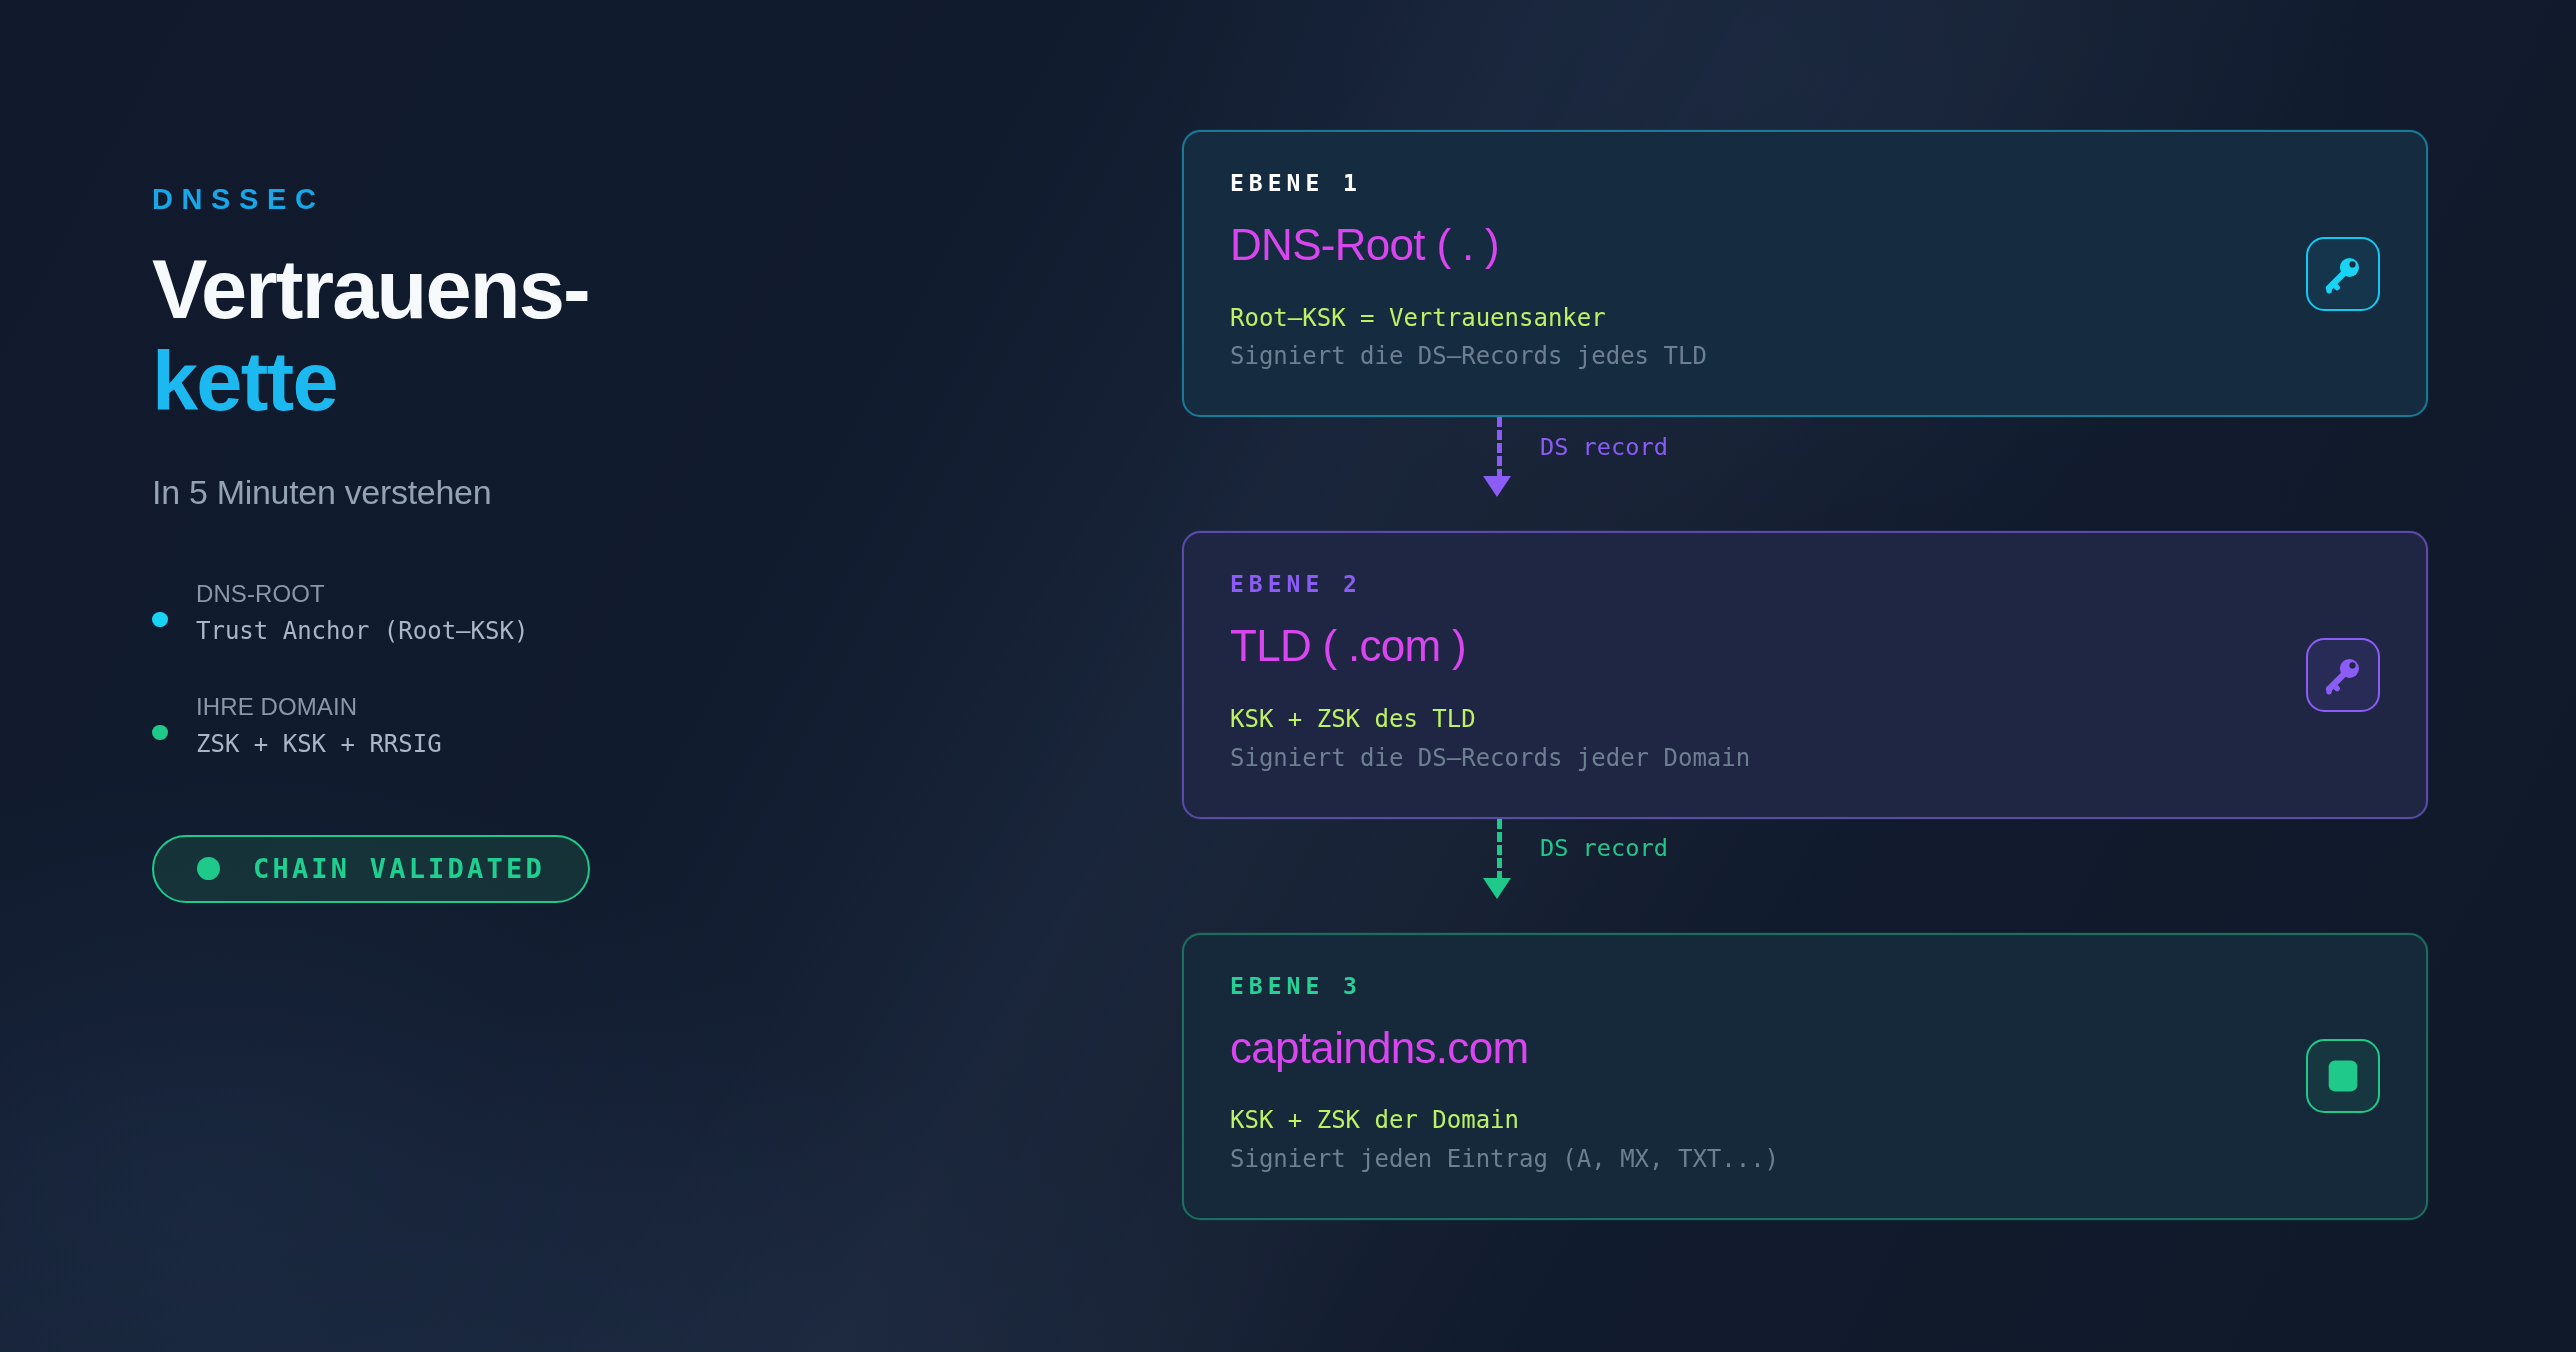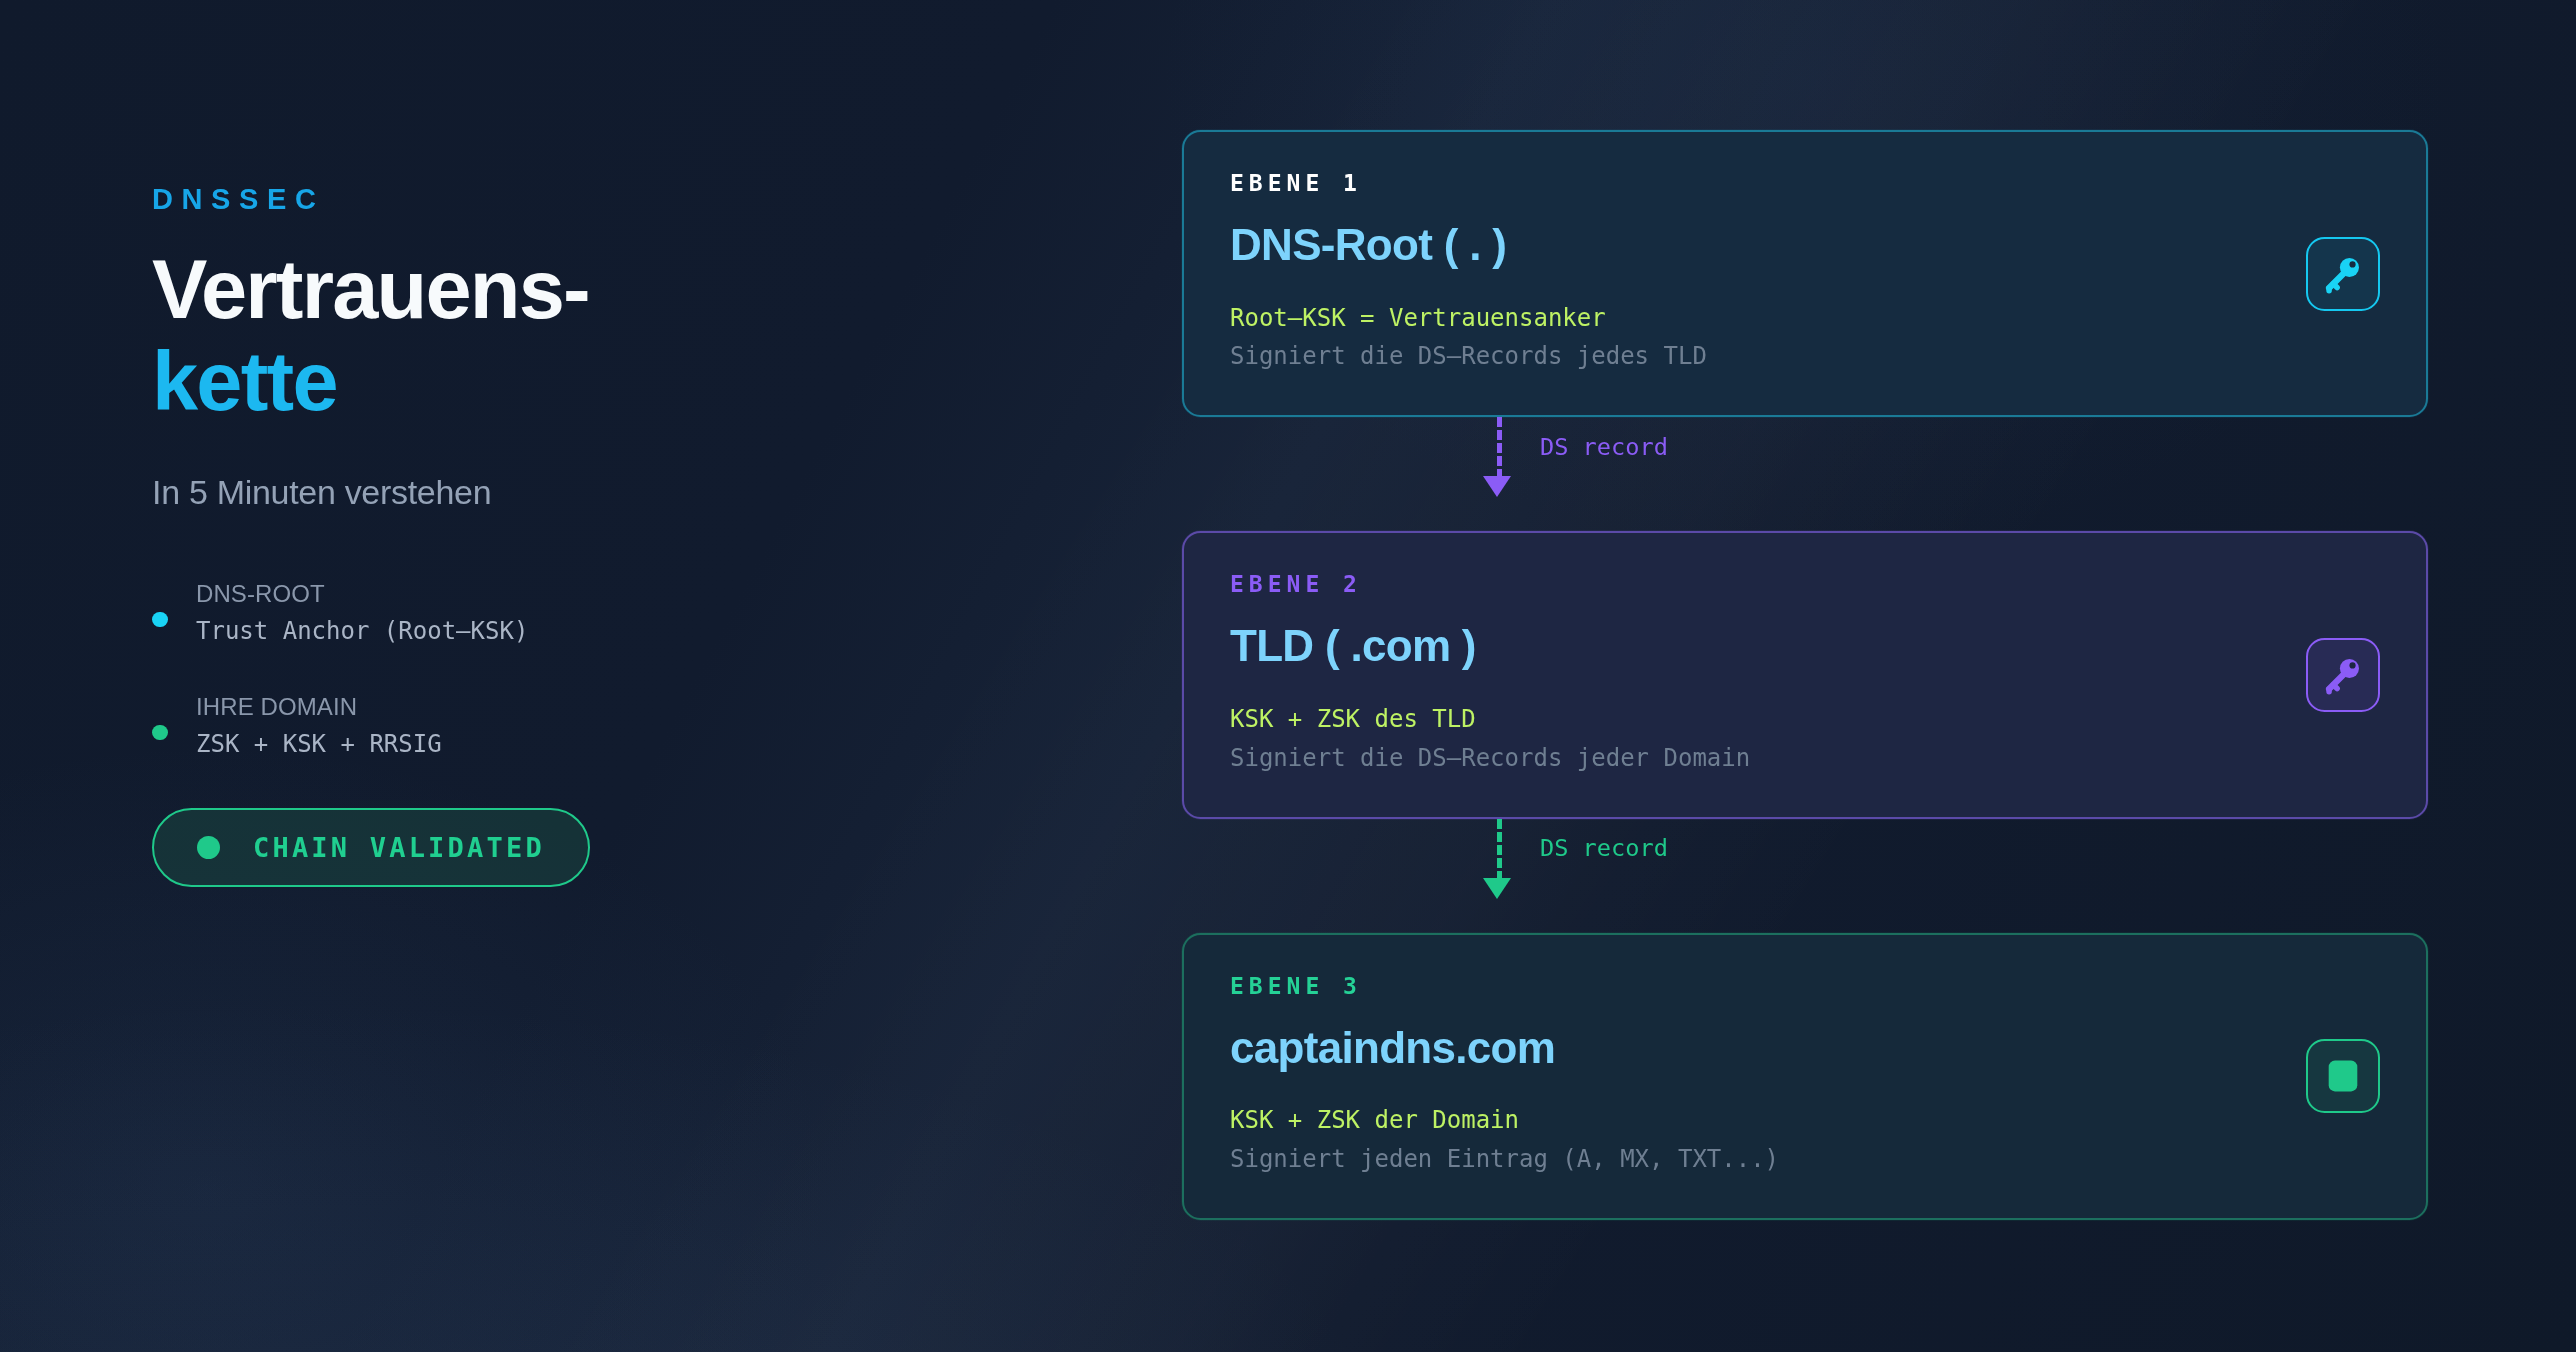--- a/index.html
+++ b/index.html
@@ -112,24 +112,25 @@
   }
   .bullet-value {
     color: #aab5c6;
     font-family: "DejaVu Sans Mono", monospace;
     font-size: 24px;
     line-height: 1;
     letter-spacing: 0px;
   }
 
   .chain-badge {
+    margin-top: 27px;
     display: inline-flex;
     align-items: center;
     gap: 33px;
-    height: 79px;
+    height: 68px;
     padding: 0 43px;
     border: 2.1px solid #1fc98a;
     border-radius: 42px;
     background: rgba(26, 69, 63, 0.55);
     box-sizing: border-box;
   }
   .chain-dot {
     width: 23px;
     height: 23px;
     border-radius: 50%;
@@ -182,23 +183,23 @@
     font-family: "DejaVu Sans Mono", monospace;
     letter-spacing: 5px;
     line-height: 1;
     margin-bottom: 26px;
   }
   .card--1 .card-level { color: #ffffff; }
   .card--2 .card-level { color: #8b5cf6; }
   .card--3 .card-level { color: #25d196; }
 
   .card-title {
-    color: #7dd3fc;
+    color: #d946ef;
     font-size: 44px;
-    font-weight: bold;
+    font-weight: normal;
     letter-spacing: -0.7px;
     line-height: 1.08;
     margin-bottom: 30px;
   }
   .card-line {
     font-family: "DejaVu Sans Mono", monospace;
     font-size: 24px;
     line-height: 1.62;
     letter-spacing: 0px;
   }

